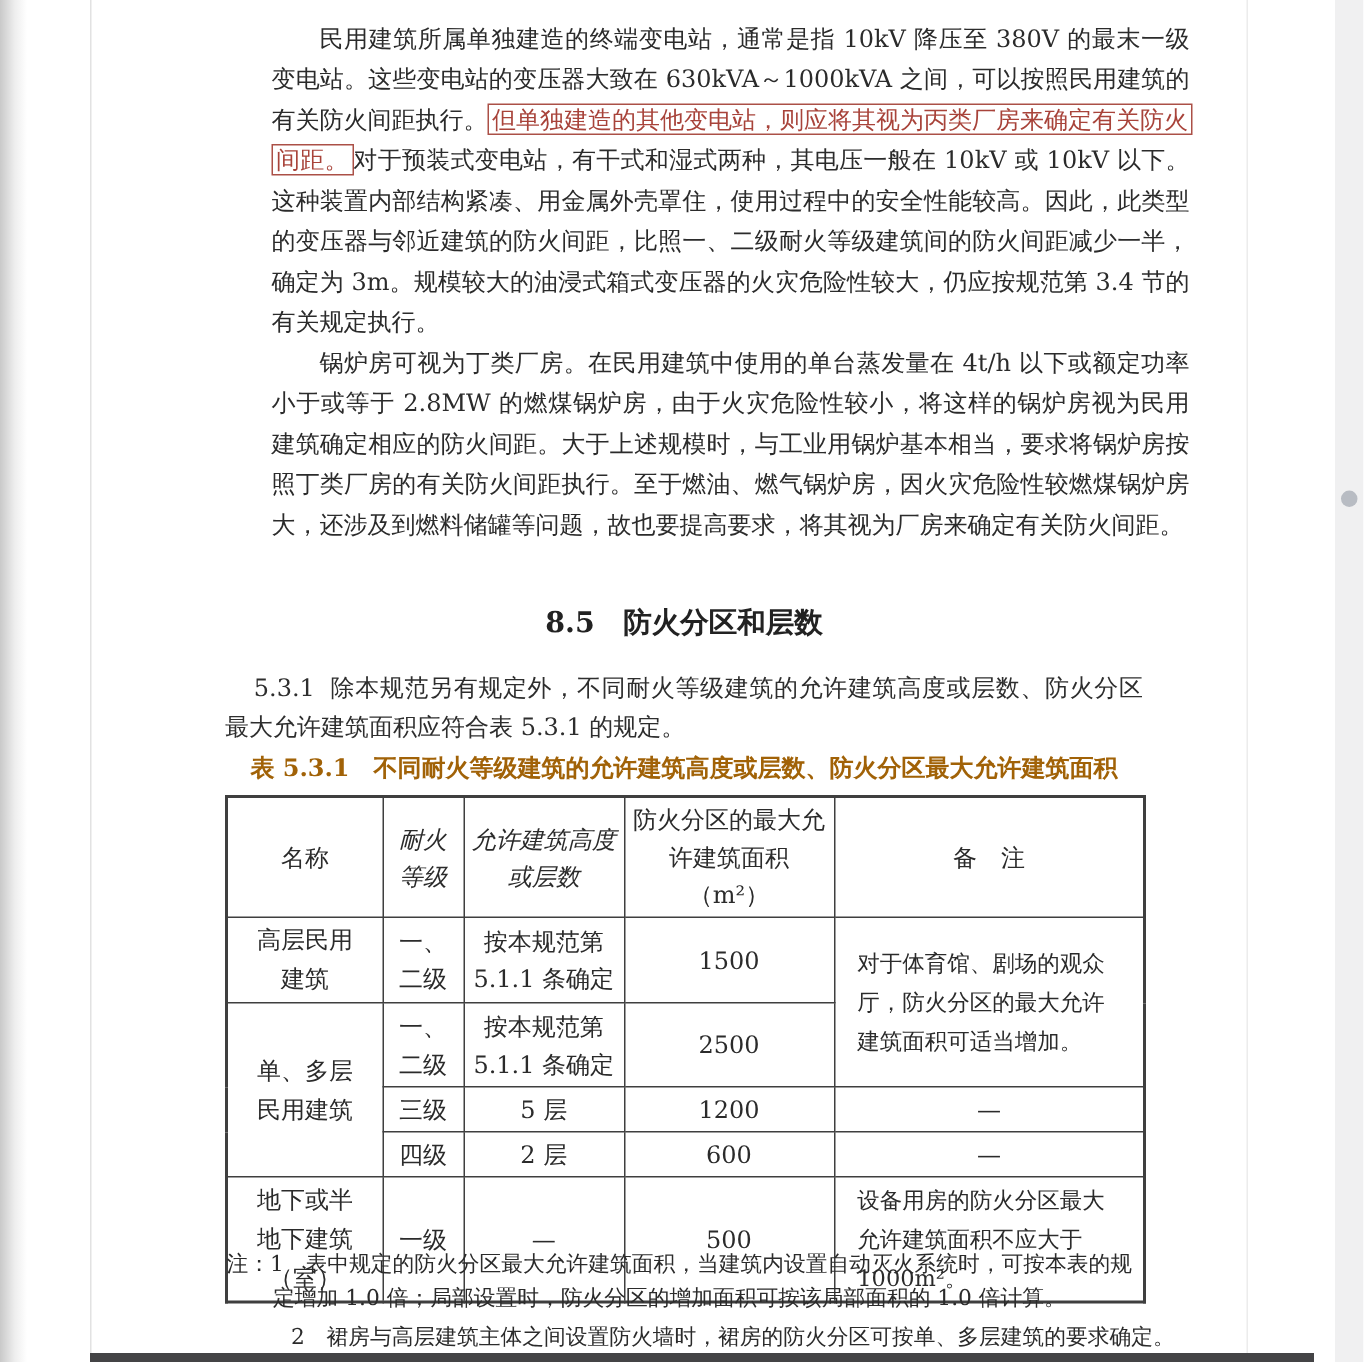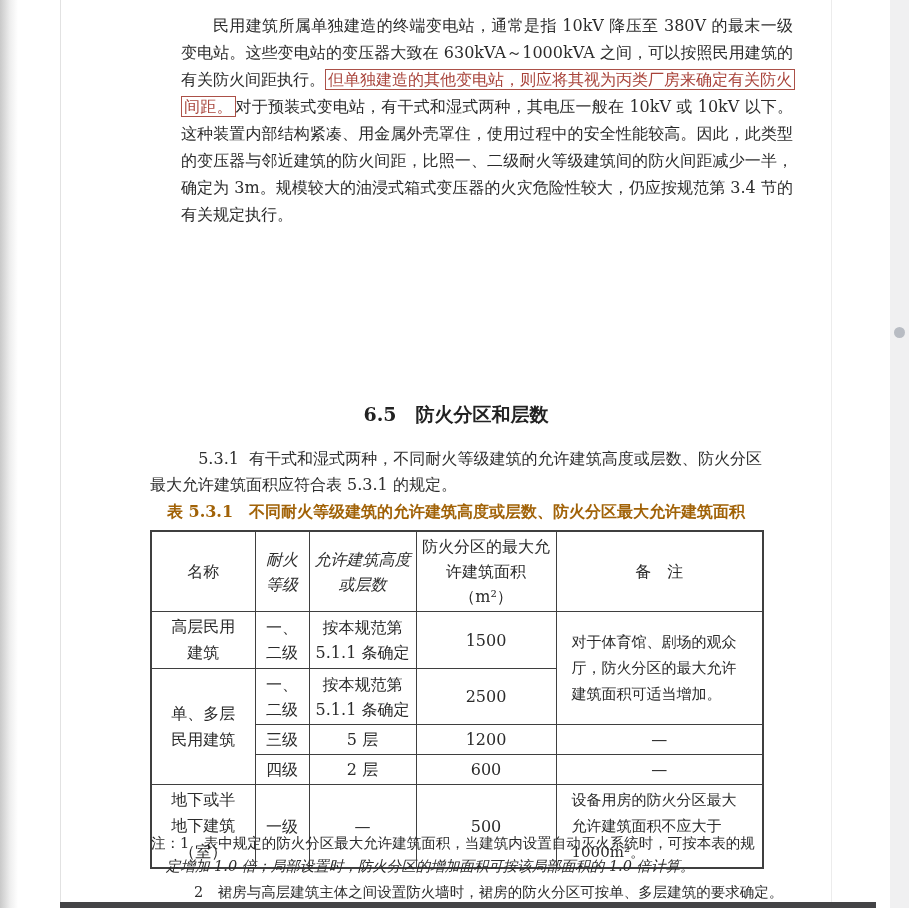--- a/index.html
+++ b/index.html
@@ -26,21 +26,21 @@
   .para { font-size:16px; line-height:27px; text-align:justify; text-indent:2em; color:#2b2b2b; }
   .hl {
     color:#a8433a;
     border:1px solid #ab5047;
     padding:0 2px;
     box-decoration-break:clone;
     -webkit-box-decoration-break:clone;
   }
   .section-heading { top:402px; text-align:center; font-size:19px; font-weight:bold; color:#222; }
   .clause { top:446px; font-size:16px; line-height:26px; text-align:justify; text-indent:1.2em; }
-  .clause .num { margin-right:10px;margin-left:29px; }
+  .clause .num { margin-right:10px; }
   .table-caption { top:502px; text-align:center; font-size:16px; font-weight:bold; color:#a16207; }
 
   table.fire-table {
     position:absolute; left:150px; top:530px; width:612px;
     border-collapse:collapse; table-layout:fixed;
     font-size:16px; color:#2b2b2b;
   }
   .fire-table td, .fire-table th {
     border:1px solid #3f3f3f;
     text-align:center; vertical-align:middle;
@@ -59,40 +59,41 @@
   .row-r3 { height:28px; }
   .row-r4 { height:27px; }
   .row-r5 { height:72px; }
   td.remark { text-align:left; font-size:15px; line-height:26px; padding:2px 15px; }
   td.rating { padding:2px 5px; }
   td.name   { padding:2px 12px; line-height:26px; }
 
   .notes { top:832px; font-size:14.5px; color:#2b2b2b; }
   .note-line { white-space:nowrap; line-height:23px; }
   .note-line.l1 { margin-left:1px; }
-  .note-line.l2 { margin-left:16px;font-style:italic; }
+  .note-line.l2 { margin-left:32px; }
   .note-line.l3 { margin-left:44px; margin-top:3px; }
 </style>
 </head>
 <body>
 
 <div class="left-shadow"></div>
 <div class="page-left-edge"></div>
 <div class="page-right-edge"></div>
 <div class="scroll-track"></div>
 <div class="scroll-dot"></div>
 <div class="bottom-bar"></div>
 
 <div class="content paras" style="position:absolute;">
   <p class="para"><span>民用建筑所属单独建造的终端变电站，通常是指 10kV 降压至 380V 的最末一级变电站。这些变电站的变压器大致在 630kVA～1000kVA 之间，可以按照民用建筑的有关防火间距执行。</span><span class="hl">但单独建造的其他变电站，则应将其视为丙类厂房来确定有关防火间距。</span><span>对于预装式变电站，有干式和湿式两种，其电压一般在 10kV 或 10kV 以下。这种装置内部结构紧凑、用金属外壳罩住，使用过程中的安全性能较高。因此，此类型的变压器与邻近建筑的防火间距，比照一、二级耐火等级建筑间的防火间距减少一半，确定为 3m。规模较大的油浸式箱式变压器的火灾危险性较大，仍应按规范第 3.4 节的有关规定执行。</span></p>
+  <p class="para">锅炉房可视为丁类厂房。在民用建筑中使用的单台蒸发量在 4t/h 以下或额定功率小于或等于 2.8MW 的燃煤锅炉房，由于火灾危险性较小，将这样的锅炉房视为民用建筑确定相应的防火间距。大于上述规模时，与工业用锅炉基本相当，要求将锅炉房按照丁类厂房的有关防火间距执行。至于燃油、燃气锅炉房，因火灾危险性较燃煤锅炉房大，还涉及到燃料储罐等问题，故也要提高要求，将其视为厂房来确定有关防火间距。</p>
 </div>
 
-<div class="content section-heading" style="position:absolute;">6.5　防火分区和层数</div>
+<div class="content section-heading" style="position:absolute;">8.5　防火分区和层数</div>
 
-<p class="content clause" style="position:absolute;"><span class="num">5.3.1</span><span>有干式和湿式两种，不同耐火等级建筑的允许建筑高度或层数、防火分区最大允许建筑面积应符合表 5.3.1 的规定。</span></p>
+<p class="content clause" style="position:absolute;"><span class="num">5.3.1</span><span>除本规范另有规定外，不同耐火等级建筑的允许建筑高度或层数、防火分区最大允许建筑面积应符合表 5.3.1 的规定。</span></p>
 
 <div class="content table-caption" style="position:absolute;">表 5.3.1　不同耐火等级建筑的允许建筑高度或层数、防火分区最大允许建筑面积</div>
 
 <table class="fire-table">
   <tbody>
       <tr class="row-header">
     <th class="col-name">名称</th>
     <th class="col-rating">耐火等级</th>
     <th class="col-height">允许建筑高度或层数</th>
     <th class="col-area">防火分区的最大允许建筑面积（m²）</th>

